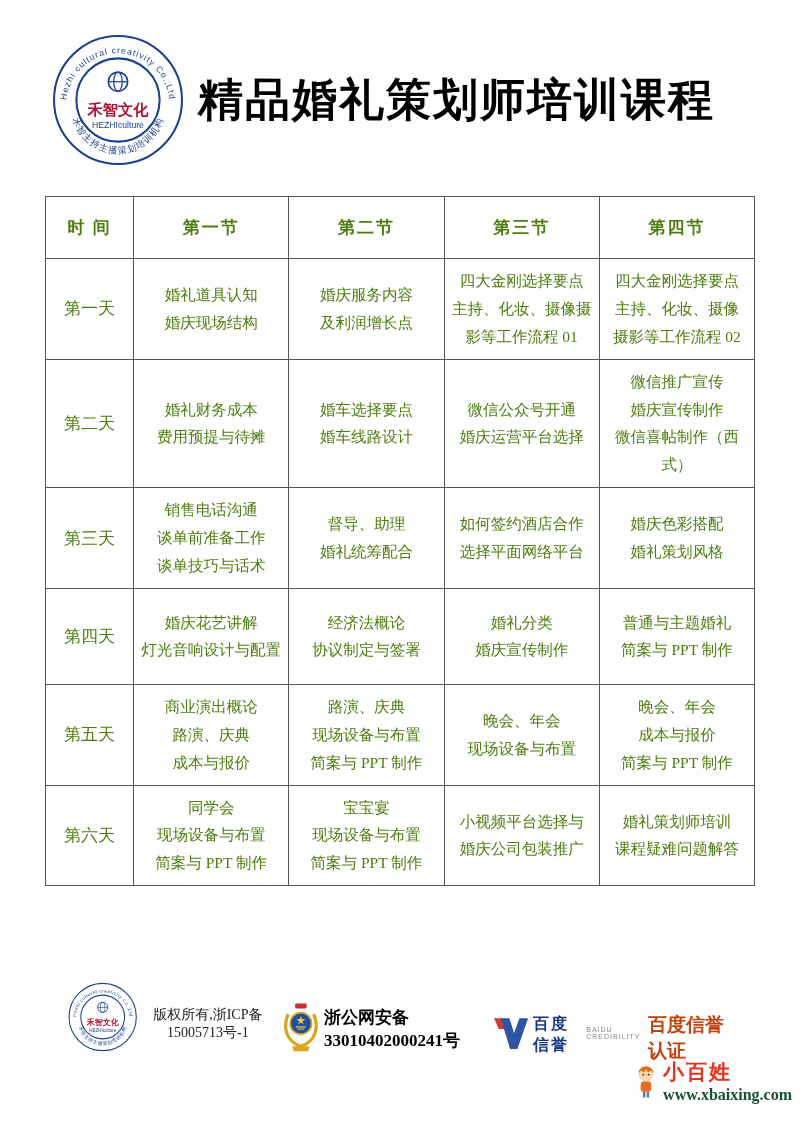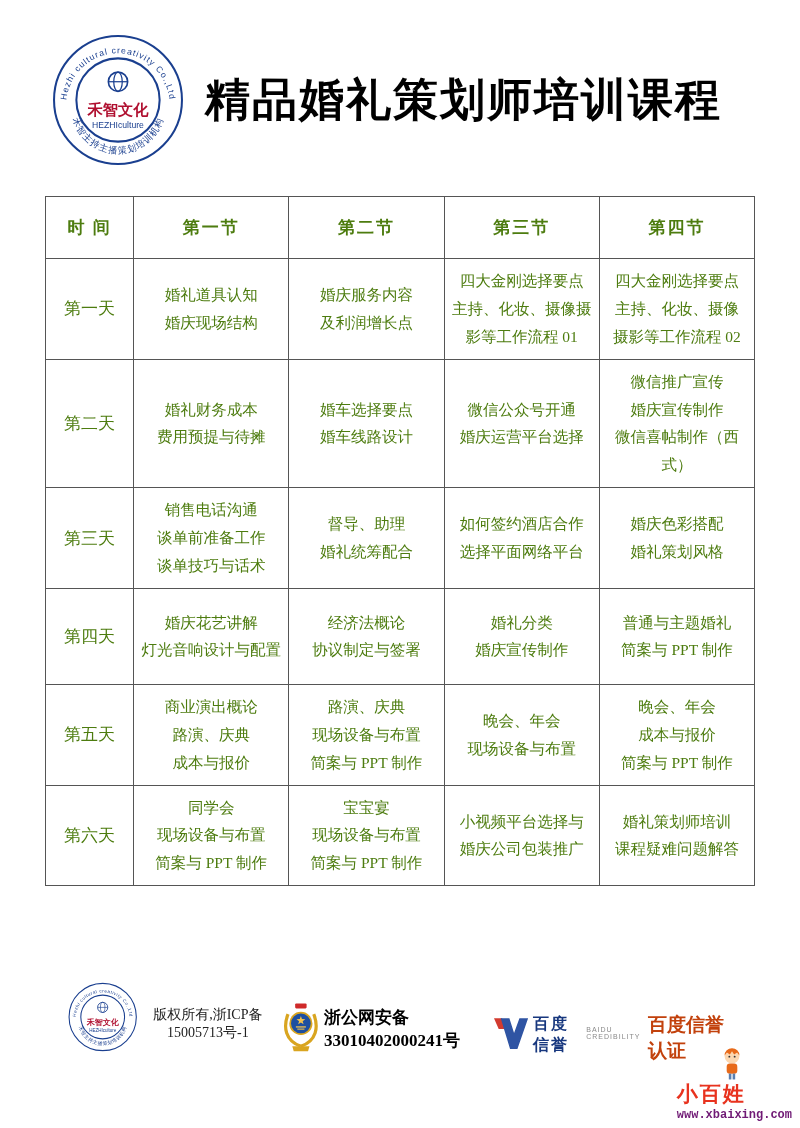--- a/index.html
+++ b/index.html
@@ -11,21 +11,20 @@
     font-family:"Liberation Serif","DejaVu Serif",serif;
     color:#111;
     overflow:hidden;
     margin:0 auto;
   }
 
   
   .header {
     display:flex; align-items:center;
     padding:34px 30px 0 52px;
-    gap:7px;
   }
   .logo-big { width:132px; height:132px; flex:0 0 auto; }
   .page-title {
     font-size:45px; font-weight:bold; letter-spacing:2px;
     margin-left:14px; white-space:nowrap; color:#000;
   }
 
   
   .table-wrap { margin:30px 45px 0 45px; }
   table.schedule { width:100%; border-collapse:collapse; table-layout:fixed; }
@@ -53,31 +52,30 @@
   .f-copyright { margin-top:14px; font-size:14px; color:#222;text-align:center; }
   .f-police-text { margin-top:4px; font-size:17px; font-weight:bold; color:#000; }
   .baidu-title { margin-top:4px; font-size:16px; font-weight:bold; color:#17377e; letter-spacing:2px;
                  font-family:"Liberation Sans","DejaVu Sans",sans-serif; }
   .baidu-sub { font-size:7px; color:#8a8a8a; letter-spacing:1px;
                font-family:"Liberation Sans","DejaVu Sans",sans-serif; }
   .baidu-cert { margin-top:10px; font-size:19px; font-weight:bold; color:#c2410c; }
 
   
   .watermark {
-    position:absolute; right:8px; bottom:6px;
+    position:absolute; right:8px; bottom:24px;
     display:flex; align-items:center;
-    font-family:Liberation Mono, monospace;
-    flex-direction:column;
+    font-family:Liberation Serif, serif;
   }
   .wm-text { display:flex; flex-direction:column; align-items:flex-start; margin-left:4px; }
   .wm-name {
     font-size:21px; font-weight:bold; color:#e8321e; letter-spacing:2px;
     text-shadow:1px 1px 0 #fff,-1px -1px 0 #fff,1px -1px 0 #fff,-1px 1px 0 #fff;
   }
-  .wm-url { font-size:12px; color:#701a75; font-weight:bold; }
+  .wm-url { font-size:16px; color:#14532d; font-weight:bold; }
 
   svg text { font-family:"Liberation Sans","DejaVu Sans",sans-serif; }
   .defs-holder { position:absolute; width:0; height:0; overflow:hidden; }
 </style>
 </head>
 <body>
 
 <svg class="defs-holder" aria-hidden="true">
   <defs>
     <path id="arc-top" d="M 14,70 A 51,51 0 0 1 116,70" fill="none"></path>

